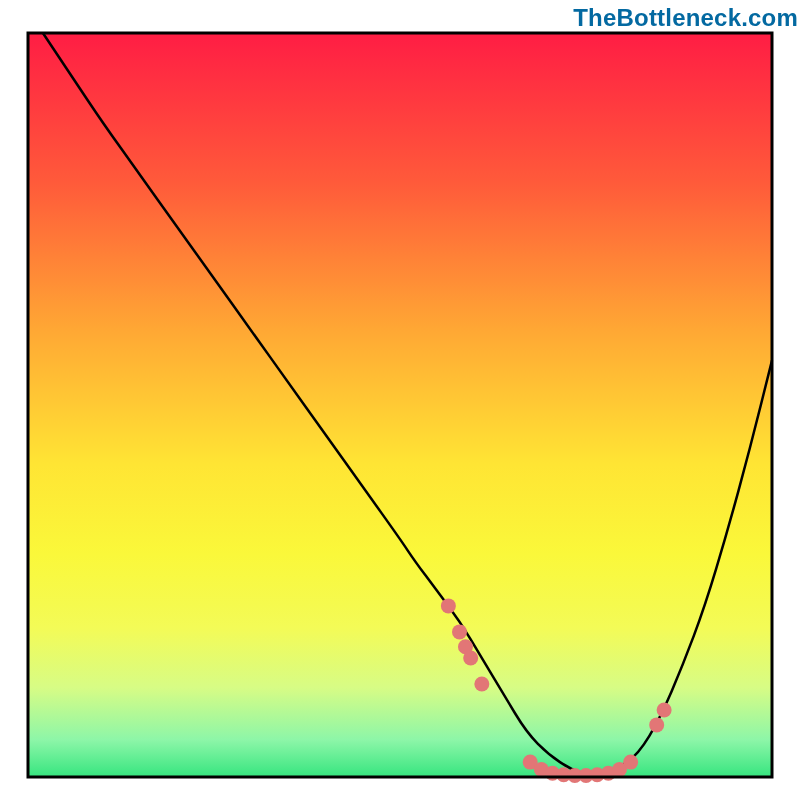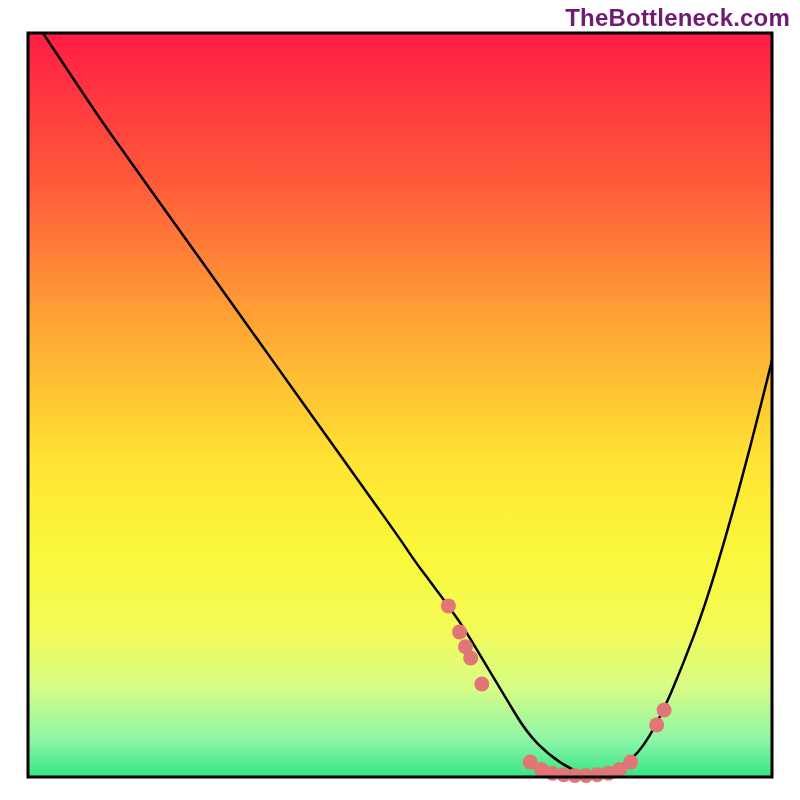--- a/index.html
+++ b/index.html
@@ -11,24 +11,24 @@
     font-family: Arial, Helvetica, sans-serif;
   }
   .wrap {
     position: relative;
     width: 800px;
     height: 800px;
   }
   .watermark {
     position: absolute;
     top: 4px;
-    right: 10px;
+    right: 2px;
     font-size: 24px;
     font-weight: 600;
-    color: #701a75;
+    color: #0369a1;
     letter-spacing: 0.2px;
   }
   svg {
     position: absolute;
     left: 0;
     top: 0;
   }
 </style>
 </head>
 <body>

